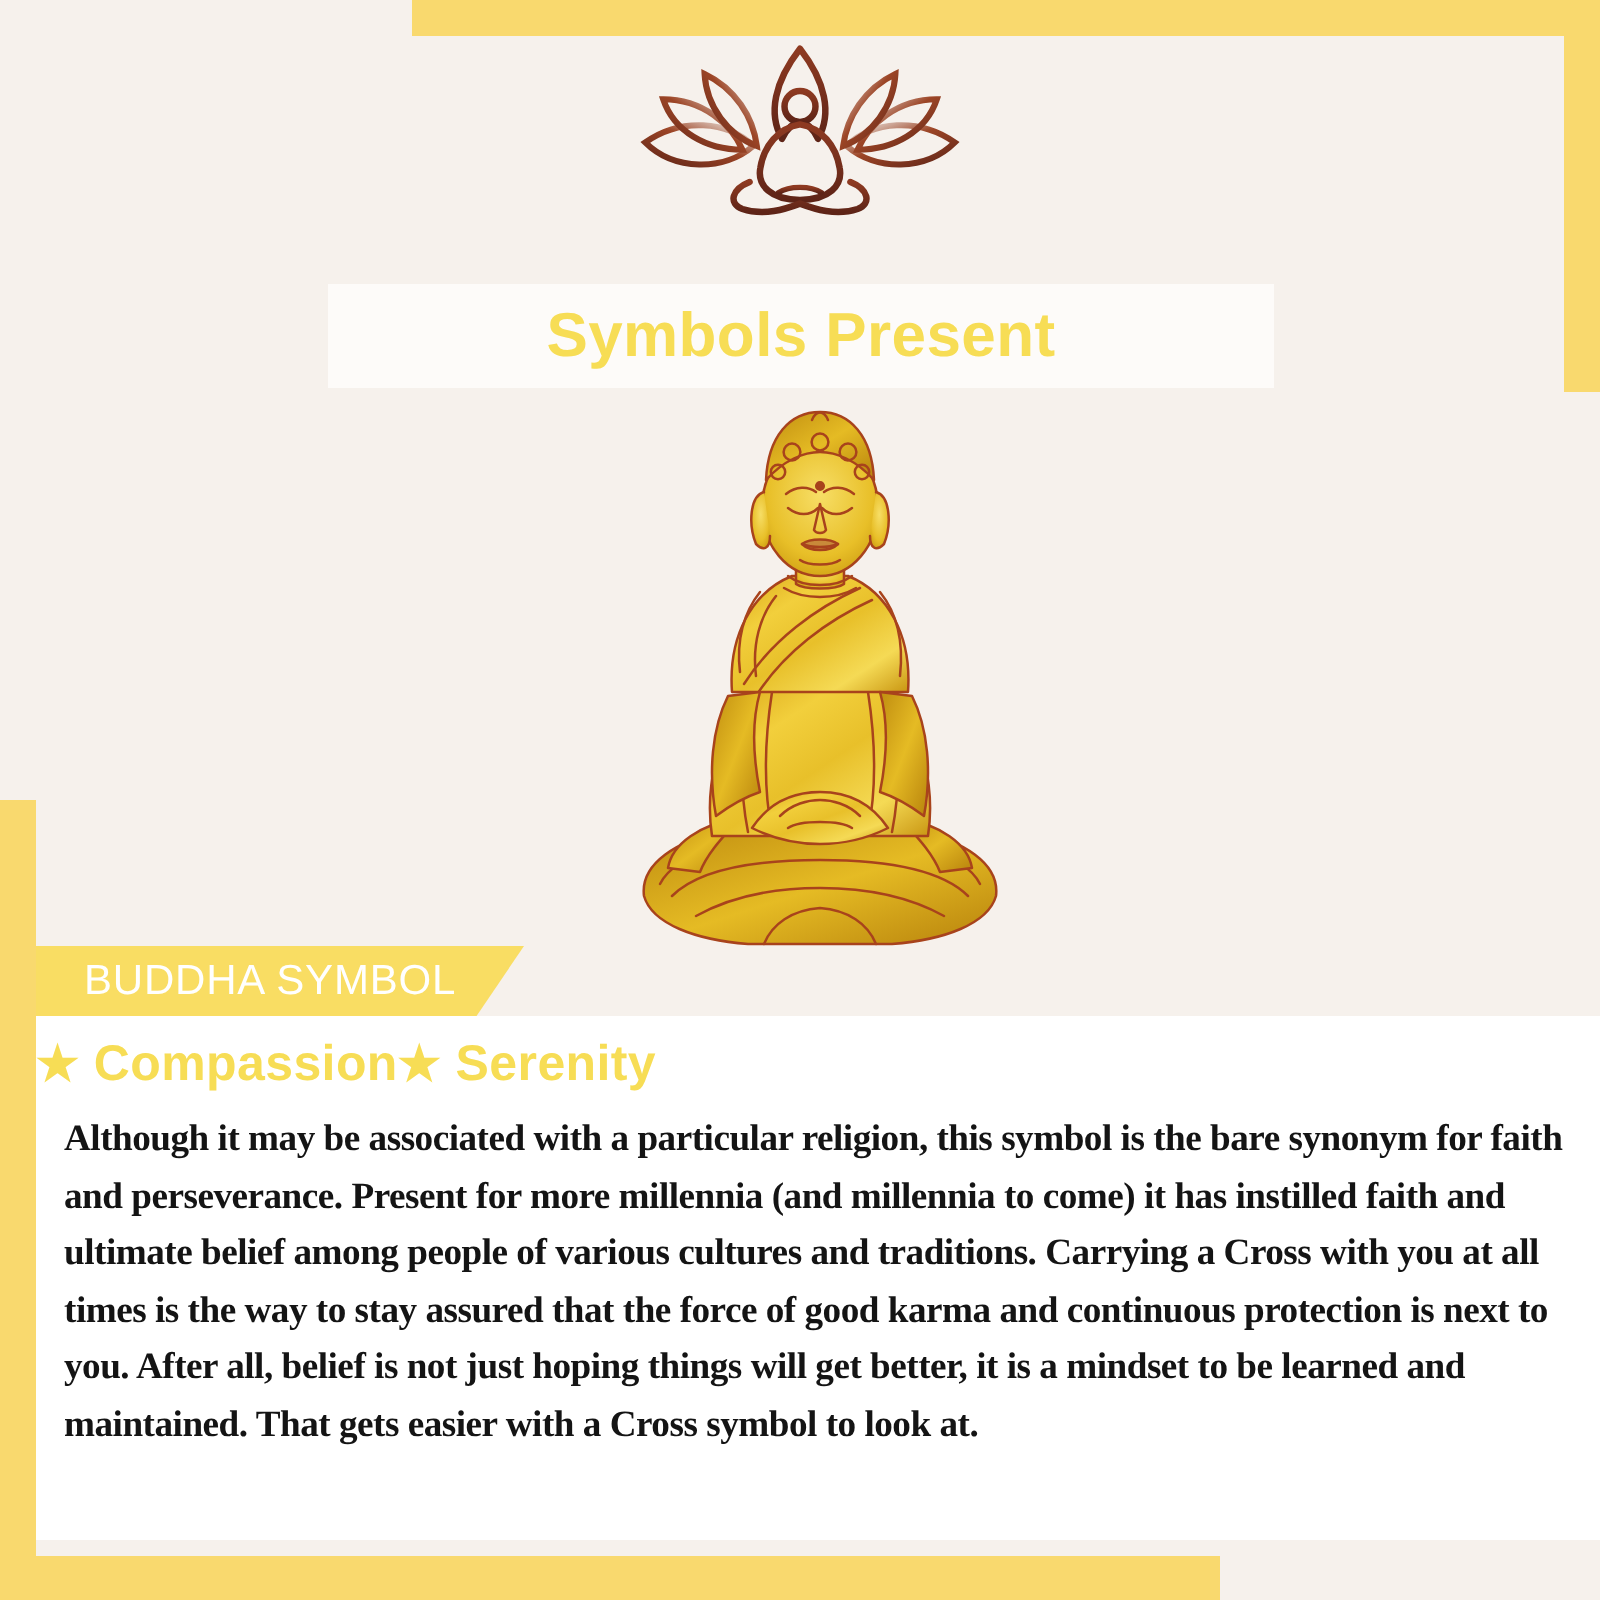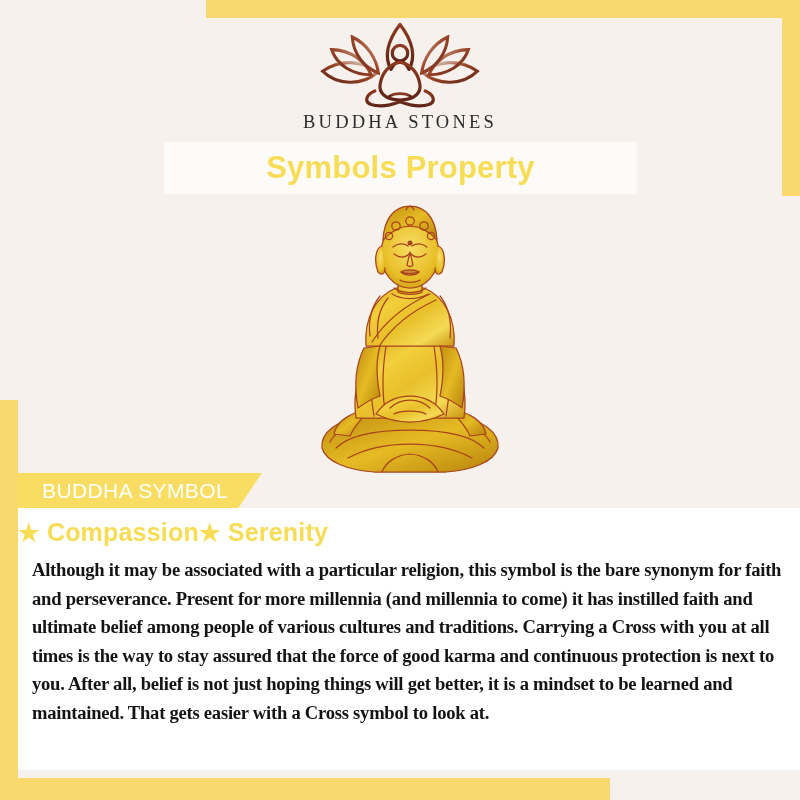--- a/index.html
+++ b/index.html
@@ -207,25 +207,24 @@
       <path d="M100 6 C114 24 118 42 110 56 C104 44 96 44 90 56 C82 42 86 24 100 6 Z" fill="none" stroke="url(#bodyGrad)" stroke-width="3.6" stroke-linejoin="round"></path>
 
       <circle cx="100" cy="38" r="8.6" fill="none" stroke="url(#bodyGrad)" stroke-width="3.6"></circle>
 
       <path d="M100 48 C88 50 80 60 78 72 C76 82 84 90 100 90 C116 90 124 82 122 72 C120 60 112 50 100 48 Z" fill="none" stroke="url(#bodyGrad)" stroke-width="3.6" stroke-linejoin="round"></path>
 
       <path d="M72 80 C62 84 60 92 68 95 C80 99 92 95 100 92 C108 95 120 99 132 95 C140 92 138 84 128 80" fill="none" stroke="url(#bodyGrad)" stroke-width="3.6" stroke-linecap="round"></path>
 
       <path d="M88 86 C94 82 106 82 112 86" fill="none" stroke="url(#bodyGrad)" stroke-width="3" stroke-linecap="round"></path>
     </svg>
-    <div class="logo-word">BUDDHA STONES</div>
   </div>
 
   <div class="title-banner">
-    <div class="title-text">Symbols Property</div>
+    <div class="title-text">Symbols Present</div>
   </div>
 
   <div class="buddha-wrap">
     <svg viewBox="0 0 240 300" aria-hidden="true">
       <defs>
         <linearGradient id="gold" x1="0" y1="0" x2="1" y2="1">
           <stop offset="0%" stop-color="#d9a518"></stop>
           <stop offset="28%" stop-color="#f2cf3c"></stop>
           <stop offset="52%" stop-color="#e8c02a"></stop>
           <stop offset="78%" stop-color="#f5da55"></stop>

